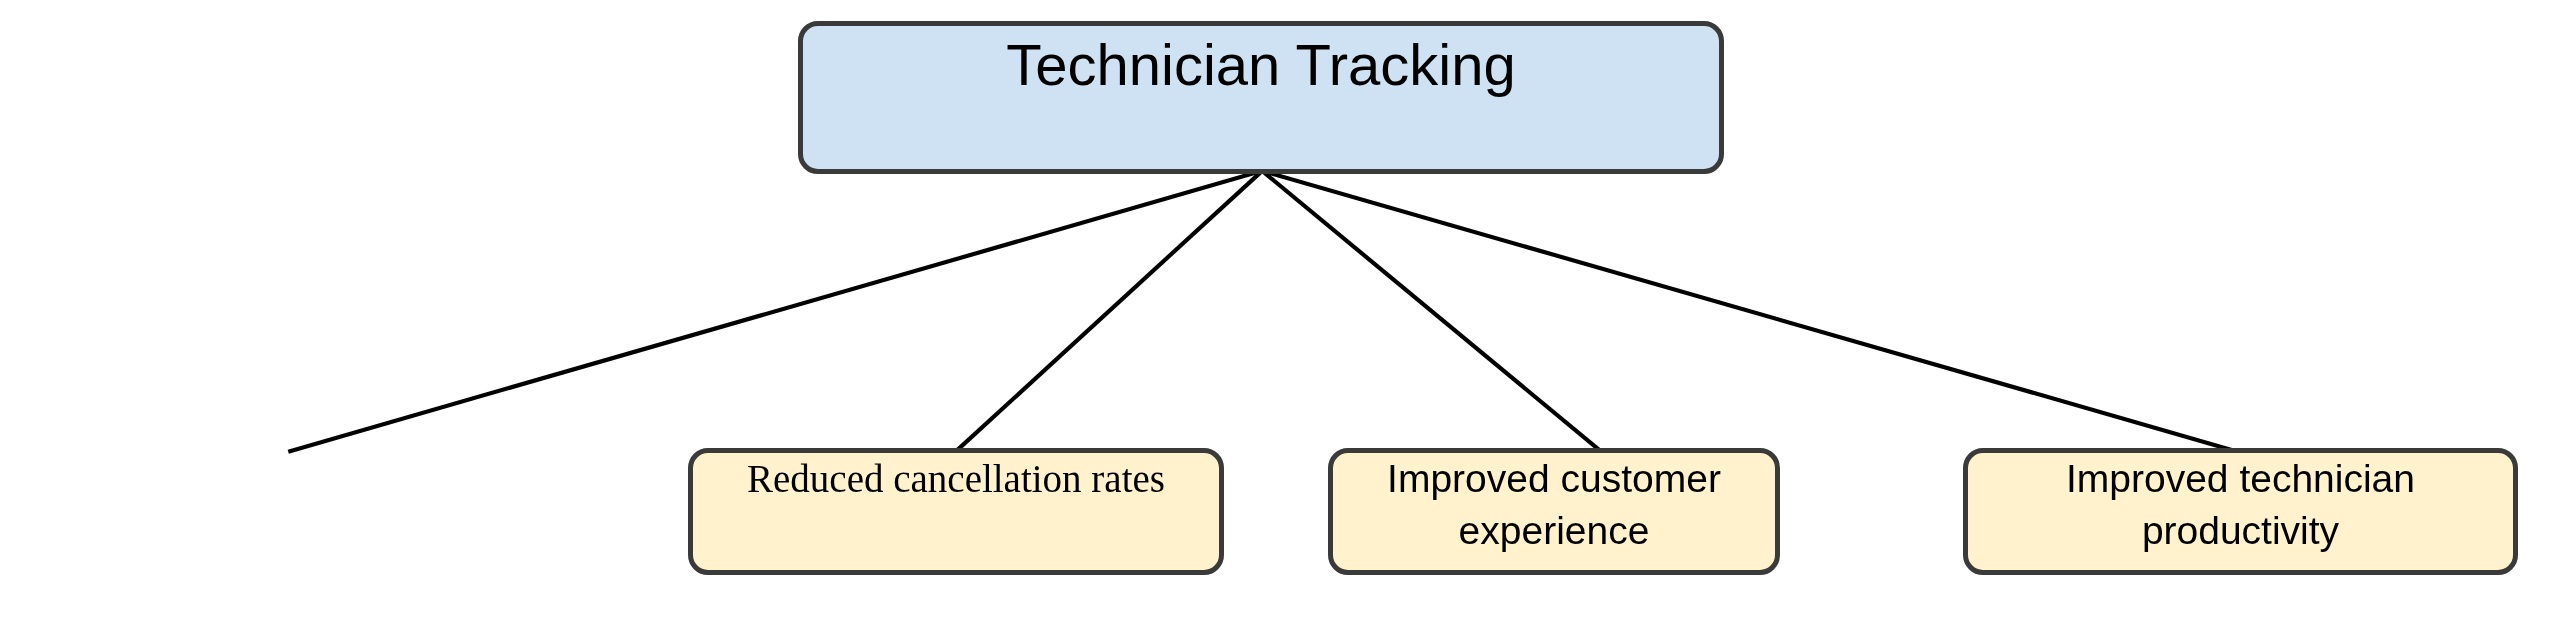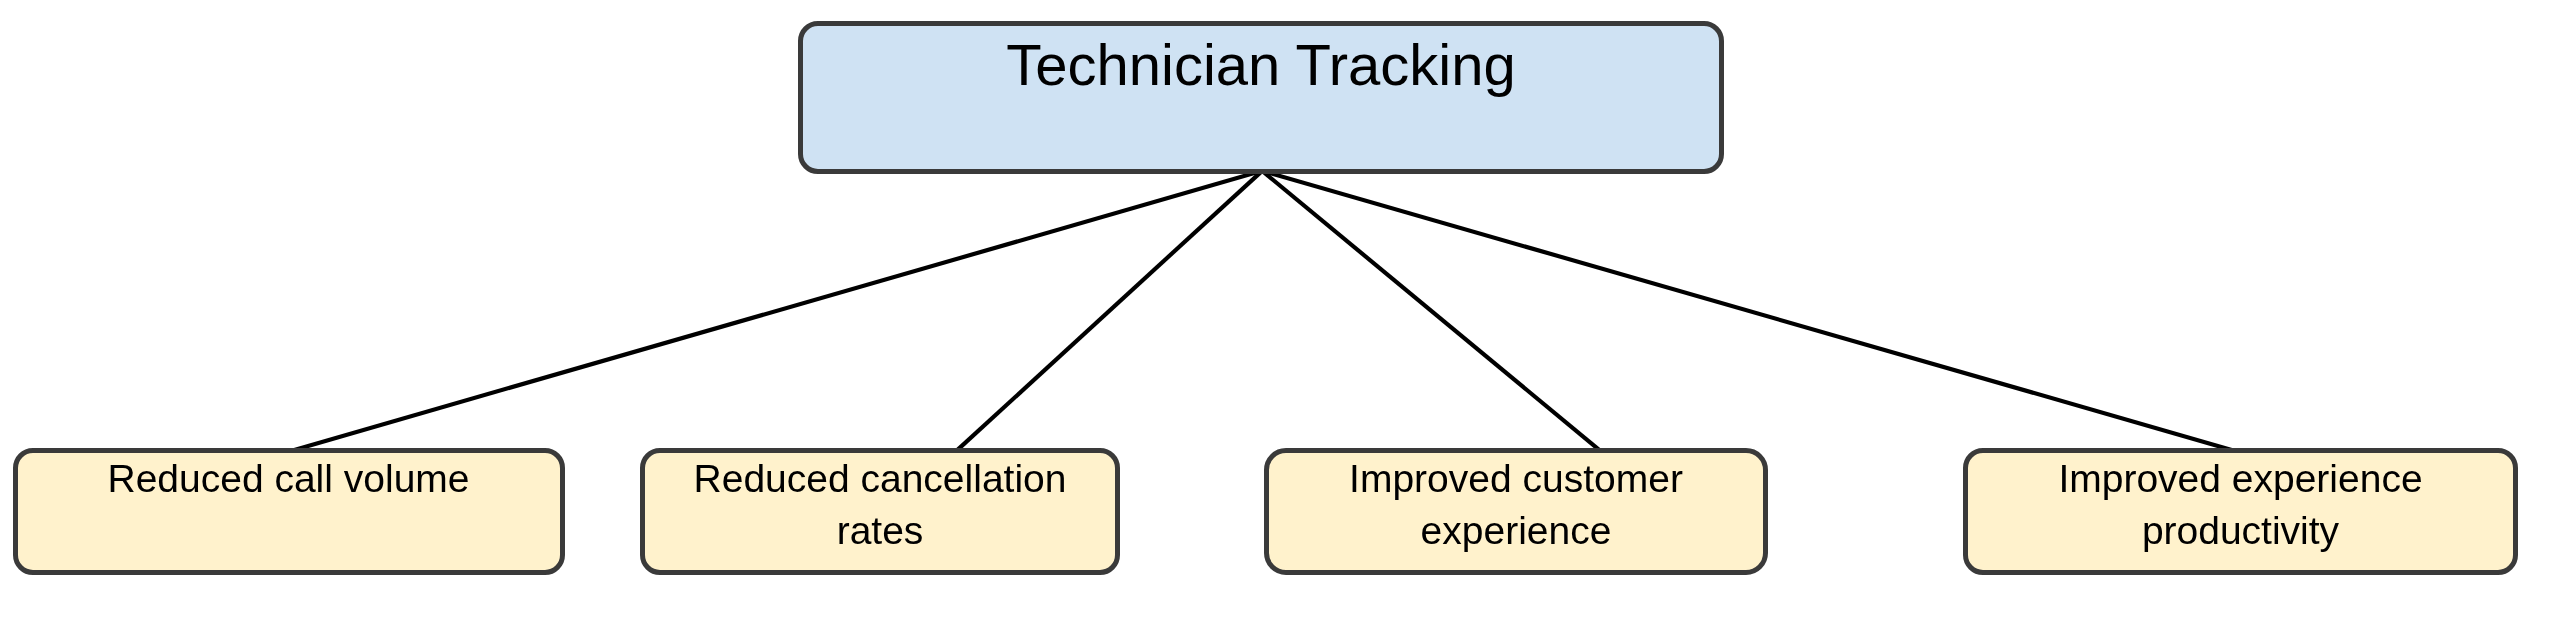--- a/index.html
+++ b/index.html
@@ -57,22 +57,22 @@
     background: var(--root-fill);
     font-size: 58px;
   }
   .node-child {
     top: 448px;
     height: 127px;
     font-size: 39px;
     padding: 0 25px;
   }
   .node-child-0 { left: 12.5px;   width: 552px; }
-  .node-child-1 { left: 640px;  width: 480px; }
-  .node-child-2 { left: 1264px; width: 504px; border-radius: 22px; }
+  .node-child-1 { left: 688px;  width: 536px; font-family: Liberation Serif, serif; }
+  .node-child-2 { left: 1328px; width: 452px; }
   .node-child-3 { left: 1963px; width: 555px; }
   .node-label {
     display: block;
     width: 100%;
   }
 </style>
 </head>
 <body>
 
 <div class="canvas">
@@ -81,30 +81,27 @@
     <line x1="1515" y1="205" x2="346" y2="542"></line>
     <line x1="1515" y1="205" x2="1147" y2="542"></line>
     <line x1="1515" y1="205" x2="1922" y2="542"></line>
     <line x1="1515" y1="205" x2="2686" y2="542"></line>
   </svg>
 
   <div class="node node-root">
     <span class="node-label">Technician Tracking</span>
   </div>
 
-  <div class="node node-child node-child-0">
-    <span class="node-label">Reduced call volume</span>
-  </div>
 
   <div class="node node-child node-child-1">
     <span class="node-label">Reduced cancellation rates</span>
   </div>
 
   <div class="node node-child node-child-2">
     <span class="node-label">Improved customer experience</span>
   </div>
 
   <div class="node node-child node-child-3">
-    <span class="node-label">Improved experience productivity</span>
+    <span class="node-label">Improved technician productivity</span>
   </div>
 
 </div>
 
 
 </body></html>

